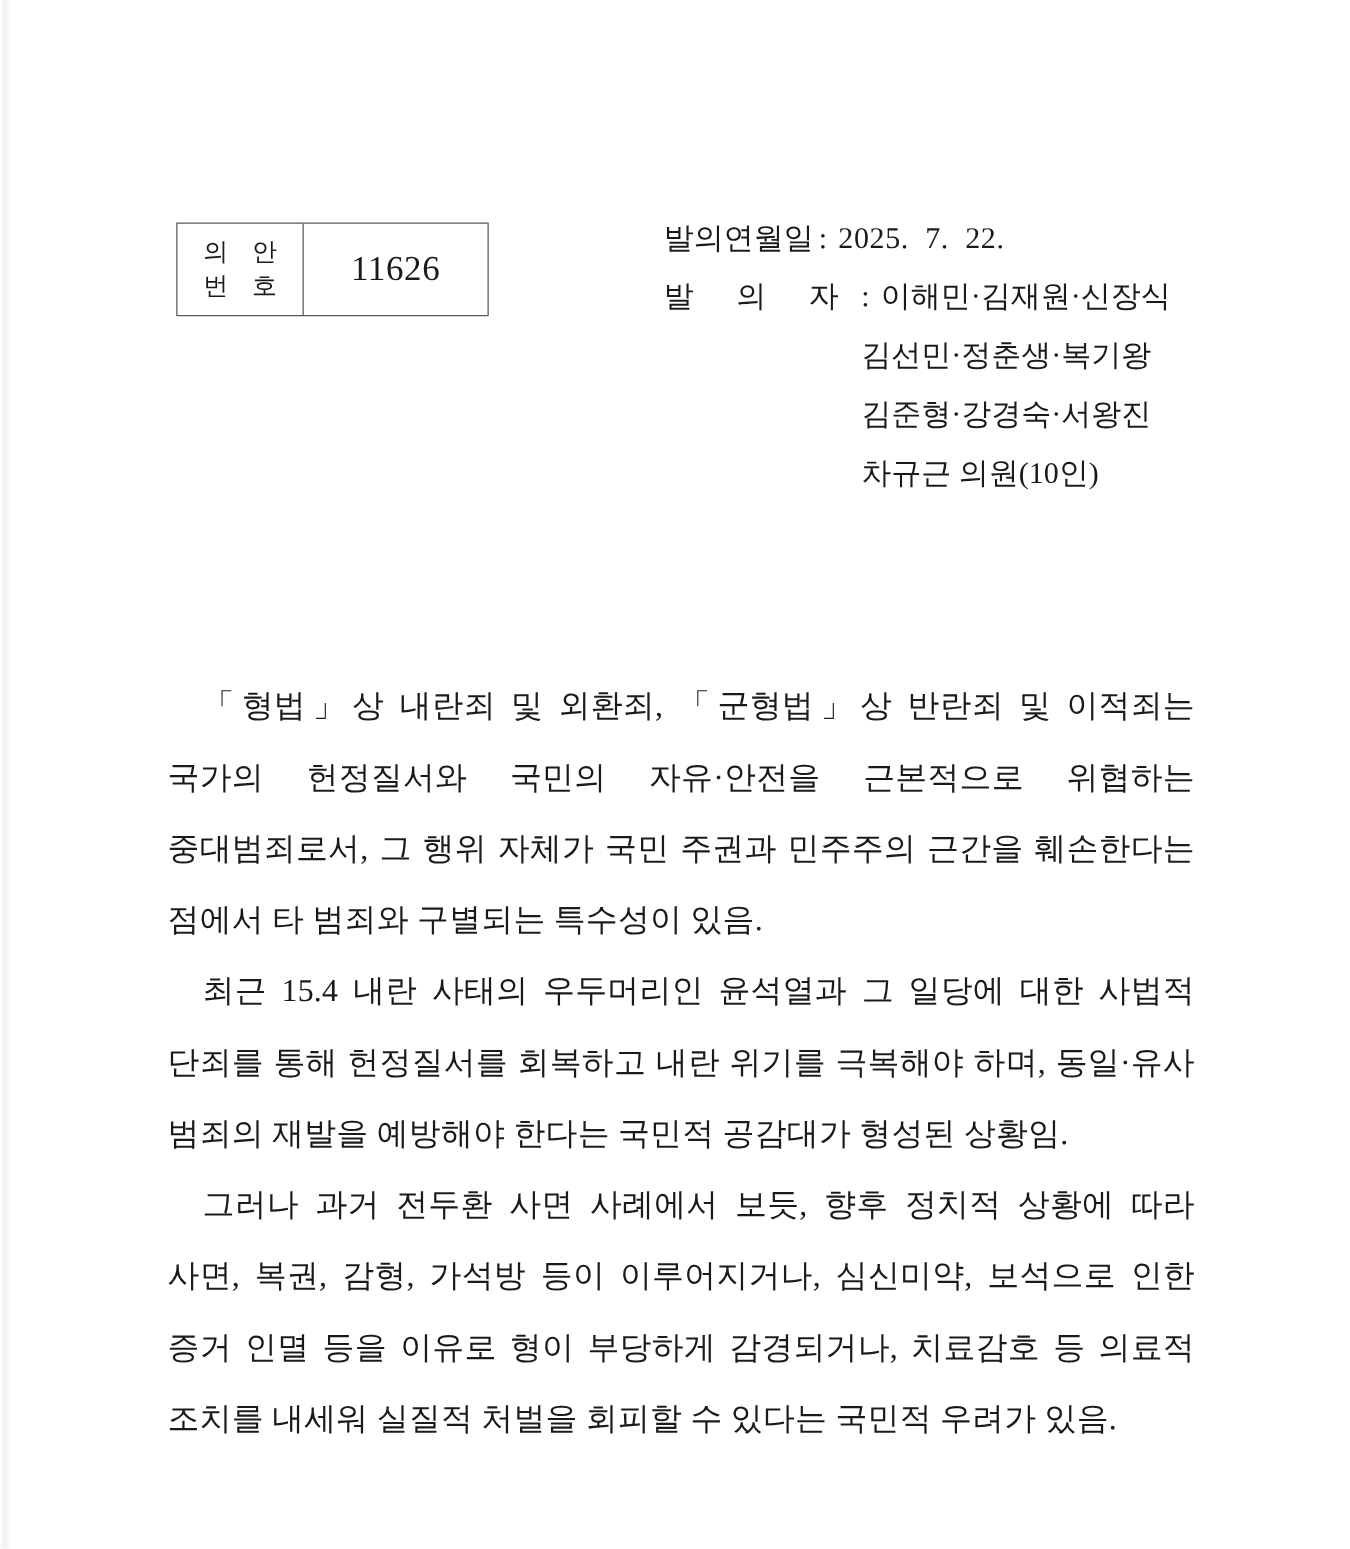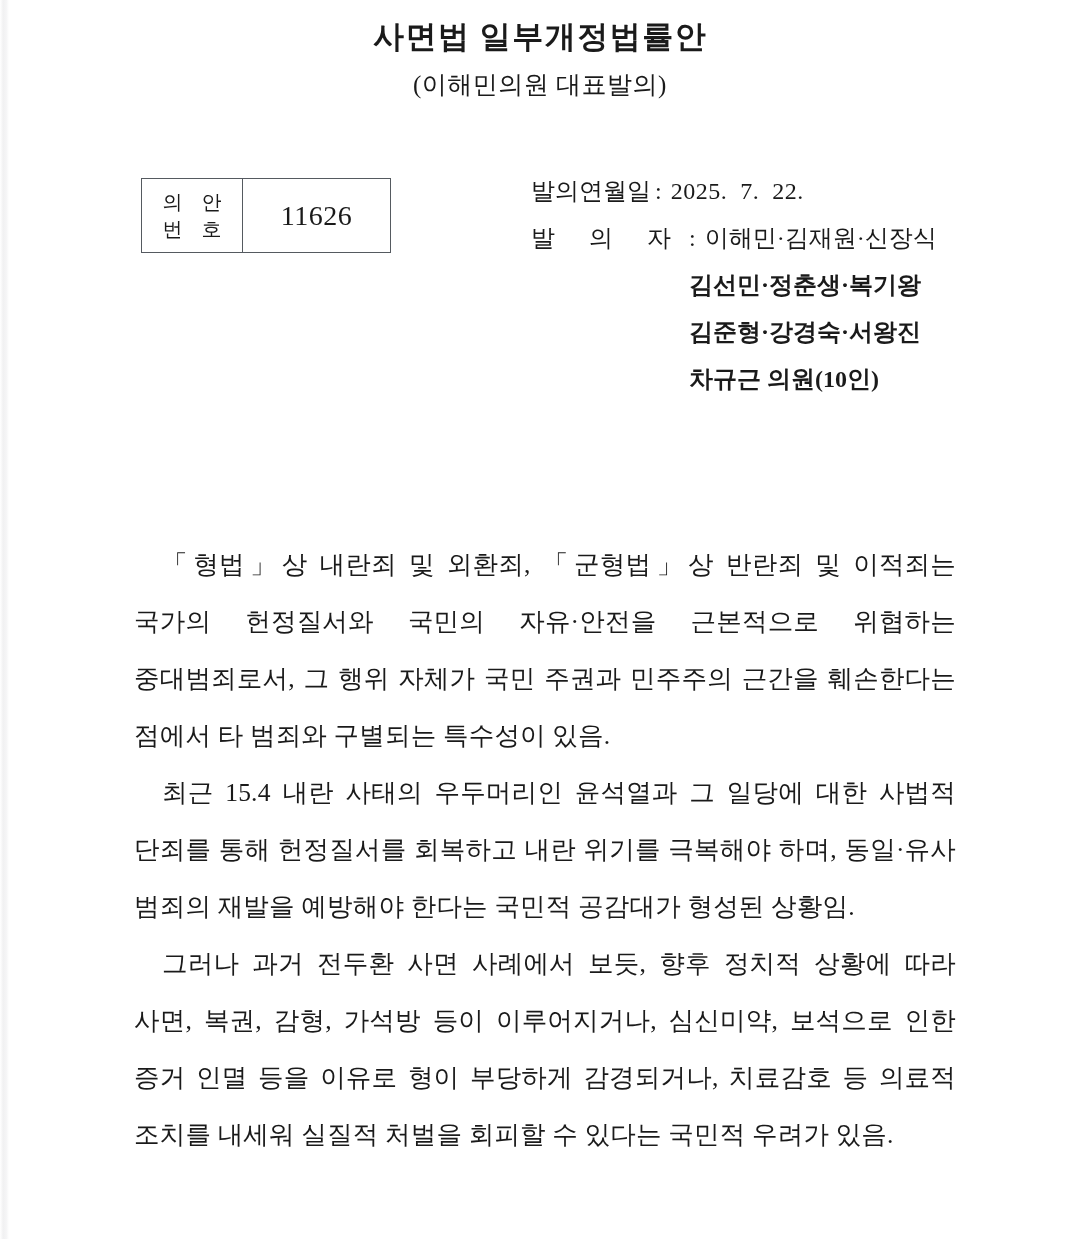--- a/index.html
+++ b/index.html
@@ -121,21 +121,20 @@
   .meta-colon {
     display: inline-block;
     padding: 0 9px 0 4px;
   }
   .meta-value {
     display: inline-block;
   }
   .meta-indent {
     display: inline-block;
     padding-left: 158px;
-    font-weight: bold;
   }
   .date-val {
     letter-spacing: 0.5px;
   }
   .date-val .sp {
     display: inline-block;
     width: 13px;
   }
 
   
@@ -170,24 +169,20 @@
     letter-spacing: 0.2px;
   }
 </style>
 </head>
 <body>
 
 <div class="scan-edge"></div>
 
 <div class="page">
 
-  <div class="title-block">
-    <h1 class="doc-title">사면법 일부개정법률안</h1>
-    <div class="doc-subtitle">(이해민의원 대표발의)</div>
-  </div>
 
   <div class="meta-row">
 
     <div class="bill-no-box">
       <div class="bill-no-label">
         <span>의 안</span>
         <span>번 호</span>
       </div>
       <div class="bill-no-value">11626</div>
     </div>

